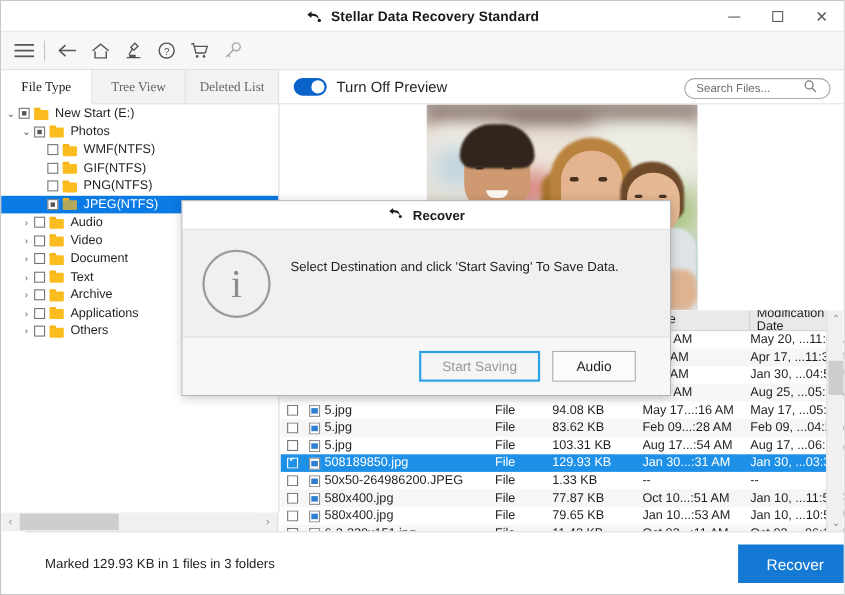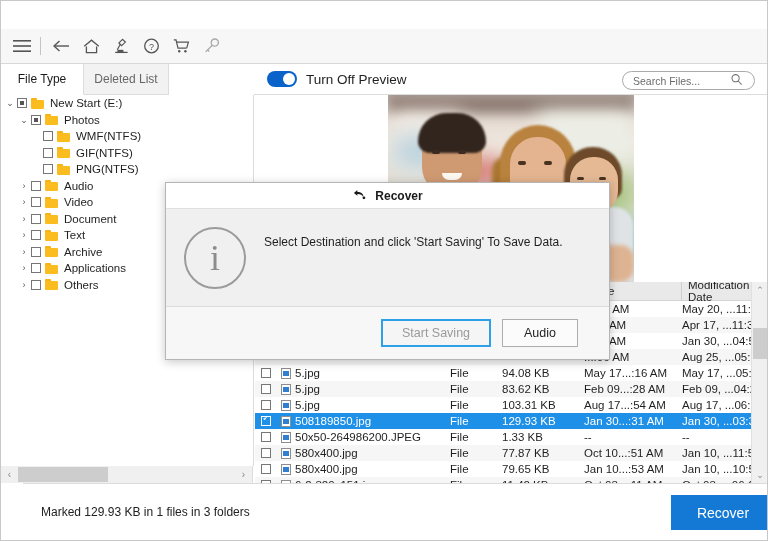--- a/index.html
+++ b/index.html
@@ -78,20 +78,21 @@
   .tabstrip {
     position: absolute; left: 0; top: 63px; width: 253px; height: 31px;
     display: flex; align-items: stretch;
     background: #ffffff;
   }
   .tab {
     display: flex; align-items: center; justify-content: center;
     font-size: 12px; cursor: pointer;
     border-right: 1px solid #dcdcdc;
     border-bottom: 1px solid #dcdcdc;
+    font-family: Liberation Serif, serif;
   }
   .tab.t1 { width: 83px; }
   .tab.t2 { width: 85px; }
   .tab.t3 { width: 85px; }
   .tab.active {
     background: #ffffff; color: #1a1a1a; font-weight: normal;
     border-bottom: 1px solid transparent;
   }
   .tab.inactive { background: #f2f2f2; color: #666; }
 
@@ -434,20 +435,42 @@
     border: 1px solid #adadad; color: #1f1f1f;
     font-family: "Liberation Sans", sans-serif; font-size: 12.5px;
     cursor: pointer;
   }
 </style>
 </head>
 <body>
 
 <div class="app">
 
+  <div class="titlebar">
+    <div class="title-center">
+      <span class="title-icon">
+        <svg width="15" height="13" viewBox="0 0 15 13">
+          <path d="M5.2 1.2 L1.4 4.3 L5.2 7.4 L5.2 5.4 C8.6 5.4 10.6 6.4 11.6 8.6 C11.9 6.2 10.7 3.2 5.2 3.2 Z" fill="#1a1a1a"></path>
+          <circle cx="12.3" cy="9.6" r="1.5" fill="#1a1a1a"></circle>
+        </svg>
+      </span>
+      <span class="title-text">Stellar Data Recovery Standard</span>
+    </div>
+    <div class="wincontrols">
+      <div>
+          <span class="wc-min"></span>
+        </div>
+      <div>
+          <span class="wc-max"></span>
+        </div>
+      <div>
+          <span class="wc-close">✕</span>
+        </div>
+    </div>
+  </div>
 
   <div class="toolbar">
     <div class="tb-icon" style="margin-left:6px;">
       <svg width="18" height="14" viewBox="0 0 18 14">
         <rect x="0" y="1" width="18" height="1.6" fill="#555"></rect>
         <rect x="0" y="6.2" width="18" height="1.6" fill="#555"></rect>
         <rect x="0" y="11.4" width="18" height="1.6" fill="#555"></rect>
       </svg>
     </div>
     <div class="tb-sep"></div>
@@ -494,20 +517,21 @@
     </div>
     <div class="logo">
       <span>ste</span>
         <span class="r"><span>ll</span><span class="dot1"></span><span class="dot2"></span></span>
         <span>ar</span>
     </div>
   </div>
 
   <div class="tabstrip">
     <div class="tab t1 active">File Type</div>
+    <div class="tab t2 inactive">Tree View</div>
     <div class="tab t3 inactive">Deleted List</div>
   </div>
 
   <div class="treepanel" id="tree-root">
       <div class="trow ind0">
         <span class="chev">⌄</span>
         <span class="cbx part"></span>
         <span class="fold"></span>
         <span class="tlabel">New Start (E:)</span>
       </div>
@@ -527,20 +551,26 @@
         <span class="chev"></span>
         <span class="cbx"></span>
         <span class="fold"></span>
         <span class="tlabel">GIF(NTFS)</span>
       </div>
       <div class="trow ind2">
         <span class="chev"></span>
         <span class="cbx"></span>
         <span class="fold"></span>
         <span class="tlabel">PNG(NTFS)</span>
+      </div>
+      <div class="trow ind2 sel">
+        <span class="chev"></span>
+        <span class="cbx part"></span>
+        <span class="fold dim"></span>
+        <span class="tlabel">JPEG(NTFS)</span>
       </div>
       <div class="trow ind1">
         <span class="chev">›</span>
         <span class="cbx"></span>
         <span class="fold"></span>
         <span class="tlabel">Audio</span>
       </div>
       <div class="trow ind1">
         <span class="chev">›</span>
         <span class="cbx"></span>

